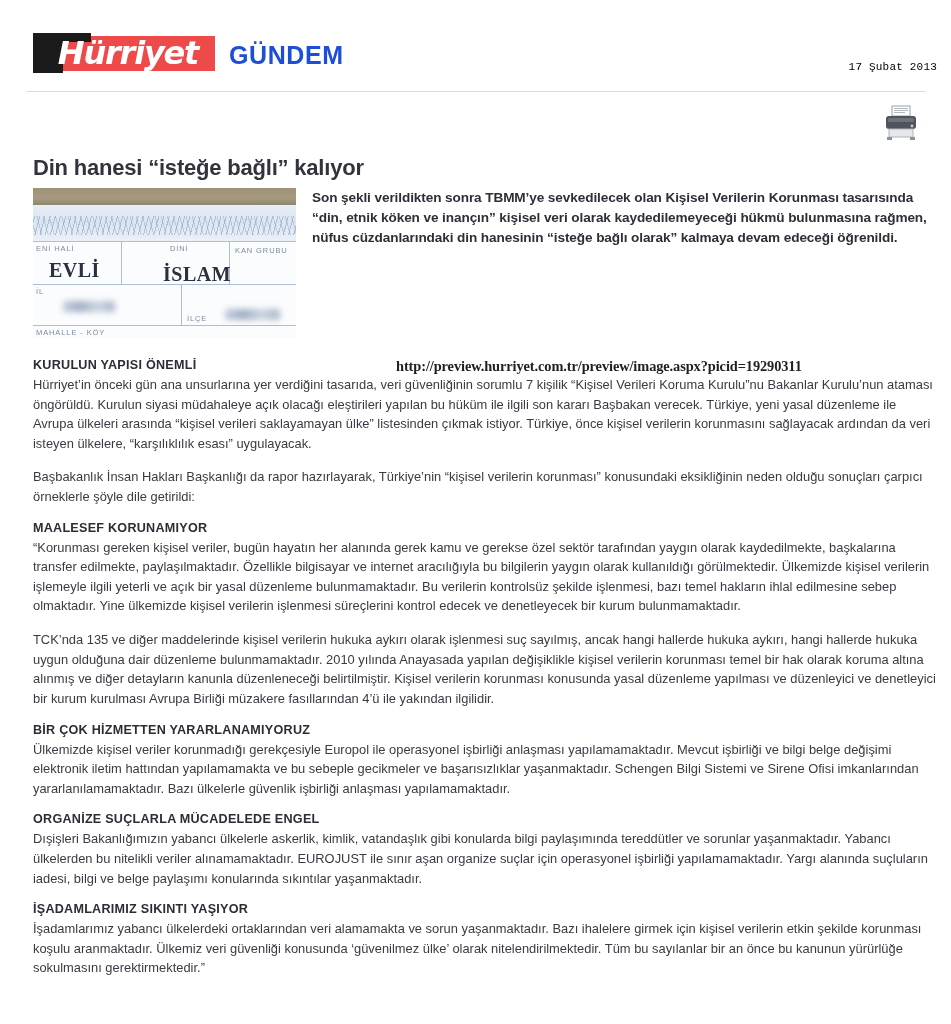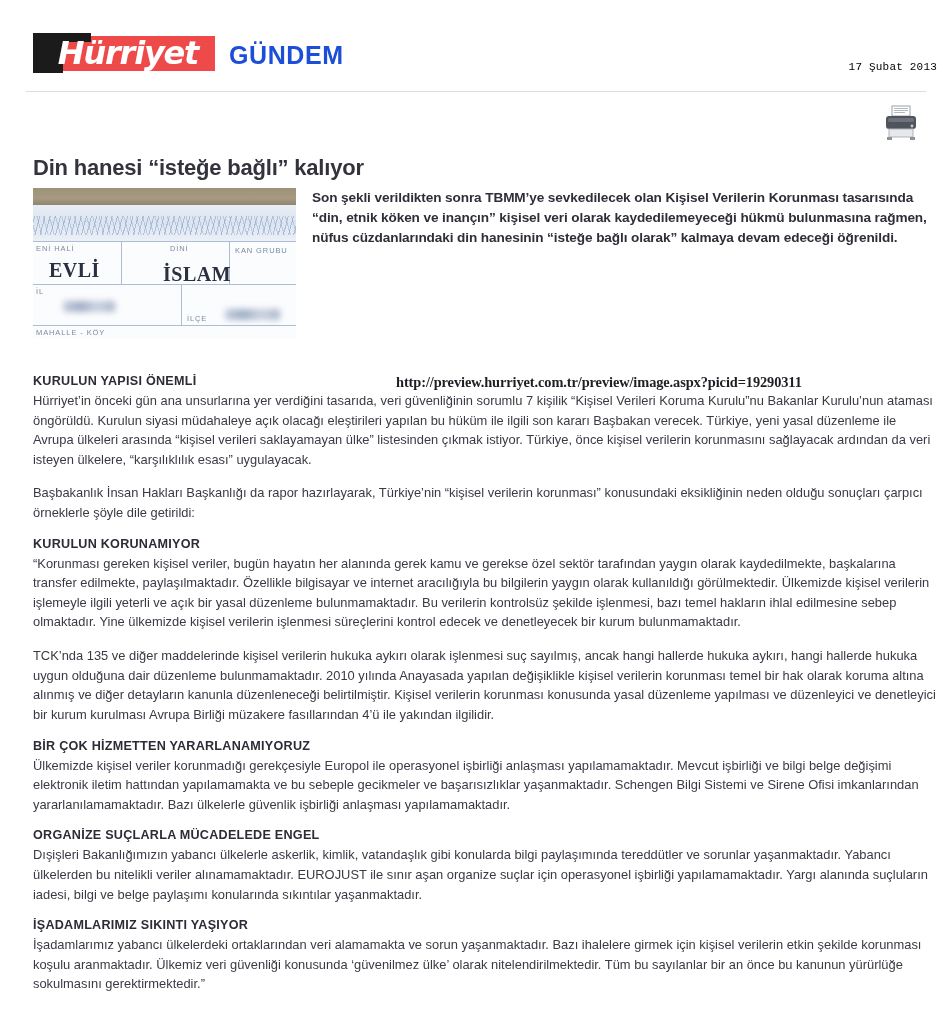--- a/index.html
+++ b/index.html
@@ -227,21 +227,21 @@
     width: 905px;
   }
   .sec-head {
     font-size: 12.6px;
     font-weight: bold;
     letter-spacing: 0.25px;
     color: #2c2c36;
     margin: 0 0 3px 0;
     font-family: "Liberation Sans", sans-serif;
   }
-  .sec-head.first { margin-top: 16px; }
+  .sec-head.first { margin-top: 0; }
   .para {
     font-size: 12.9px;
     line-height: 1.52;
     color: #3a3a44;
     margin: 0 0 14px 0;
     text-align: left;
     font-family: "Liberation Sans", sans-serif;
   }
   .url-overlay {
     position: absolute;
@@ -330,21 +330,21 @@
 
   <div class="article">
 
     <div class="row-first">
       <h2 class="sec-head first">KURULUN YAPISI ÖNEMLİ</h2>
       <div class="url-overlay">http://preview.hurriyet.com.tr/preview/image.aspx?picid=19290311</div>
     </div>
     <p class="para">Hürriyet’in önceki gün ana unsurlarına yer verdiğini tasarıda, veri güvenliğinin sorumlu 7 kişilik “Kişisel Verileri Koruma Kurulu”nu Bakanlar Kurulu’nun ataması öngörüldü. Kurulun siyasi müdahaleye açık olacağı eleştirileri yapılan bu hüküm ile ilgili son kararı Başbakan verecek. Türkiye, yeni yasal düzenleme ile Avrupa ülkeleri arasında “kişisel verileri saklayamayan ülke” listesinden çıkmak istiyor. Türkiye, önce kişisel verilerin korunmasını sağlayacak ardından da veri isteyen ülkelere, “karşılıklılık esası” uygulayacak.</p>
     <p class="para">Başbakanlık İnsan Hakları Başkanlığı da rapor hazırlayarak, Türkiye’nin “kişisel verilerin korunması” konusundaki eksikliğinin neden olduğu sonuçları çarpıcı örneklerle şöyle dile getirildi:</p>
 
-    <h2 class="sec-head">KURULUN KORUNAMIYOR</h2>
+    <h2 class="sec-head">MAALESEF KORUNAMIYOR</h2>
     <p class="para">“Korunması gereken kişisel veriler, bugün hayatın her alanında gerek kamu ve gerekse özel sektör tarafından yaygın olarak kaydedilmekte, başkalarına transfer edilmekte, paylaşılmaktadır. Özellikle bilgisayar ve internet aracılığıyla bu bilgilerin yaygın olarak kullanıldığı görülmektedir. Ülkemizde kişisel verilerin işlemeyle ilgili yeterli ve açık bir yasal düzenleme bulunmamaktadır. Bu verilerin kontrolsüz şekilde işlenmesi, bazı temel hakların ihlal edilmesine sebep olmaktadır. Yine ülkemizde kişisel verilerin işlenmesi süreçlerini kontrol edecek ve denetleyecek bir kurum bulunmamaktadır.</p>
 
     <p class="para">TCK’nda 135 ve diğer maddelerinde kişisel verilerin hukuka aykırı olarak işlenmesi suç sayılmış, ancak hangi hallerde hukuka aykırı, hangi hallerde hukuka uygun olduğuna dair düzenleme bulunmamaktadır. 2010 yılında Anayasada yapılan değişiklikle kişisel verilerin korunması temel bir hak olarak koruma altına alınmış ve diğer detayların kanunla düzenleneceği belirtilmiştir. Kişisel verilerin korunması konusunda yasal düzenleme yapılması ve düzenleyici ve denetleyici bir kurum kurulması Avrupa Birliği müzakere fasıllarından 4’ü ile yakından ilgilidir.</p>
 
     <h2 class="sec-head">BİR ÇOK HİZMETTEN YARARLANAMIYORUZ</h2>
     <p class="para">Ülkemizde kişisel veriler korunmadığı gerekçesiyle Europol ile operasyonel işbirliği anlaşması yapılamamaktadır. Mevcut işbirliği ve bilgi belge değişimi elektronik iletim hattından yapılamamakta ve bu sebeple gecikmeler ve başarısızlıklar yaşanmaktadır. Schengen Bilgi Sistemi ve Sirene Ofisi imkanlarından yararlanılamamaktadır. Bazı ülkelerle güvenlik işbirliği anlaşması yapılamamaktadır.</p>
 
     <h2 class="sec-head">ORGANİZE SUÇLARLA MÜCADELEDE ENGEL</h2>
     <p class="para">Dışişleri Bakanlığımızın yabancı ülkelerle askerlik, kimlik, vatandaşlık gibi konularda bilgi paylaşımında tereddütler ve sorunlar yaşanmaktadır. Yabancı ülkelerden bu nitelikli veriler alınamamaktadır. EUROJUST ile sınır aşan organize suçlar için operasyonel işbirliği yapılamamaktadır. Yargı alanında suçluların iadesi, bilgi ve belge paylaşımı konularında sıkıntılar yaşanmaktadır.</p>
 

